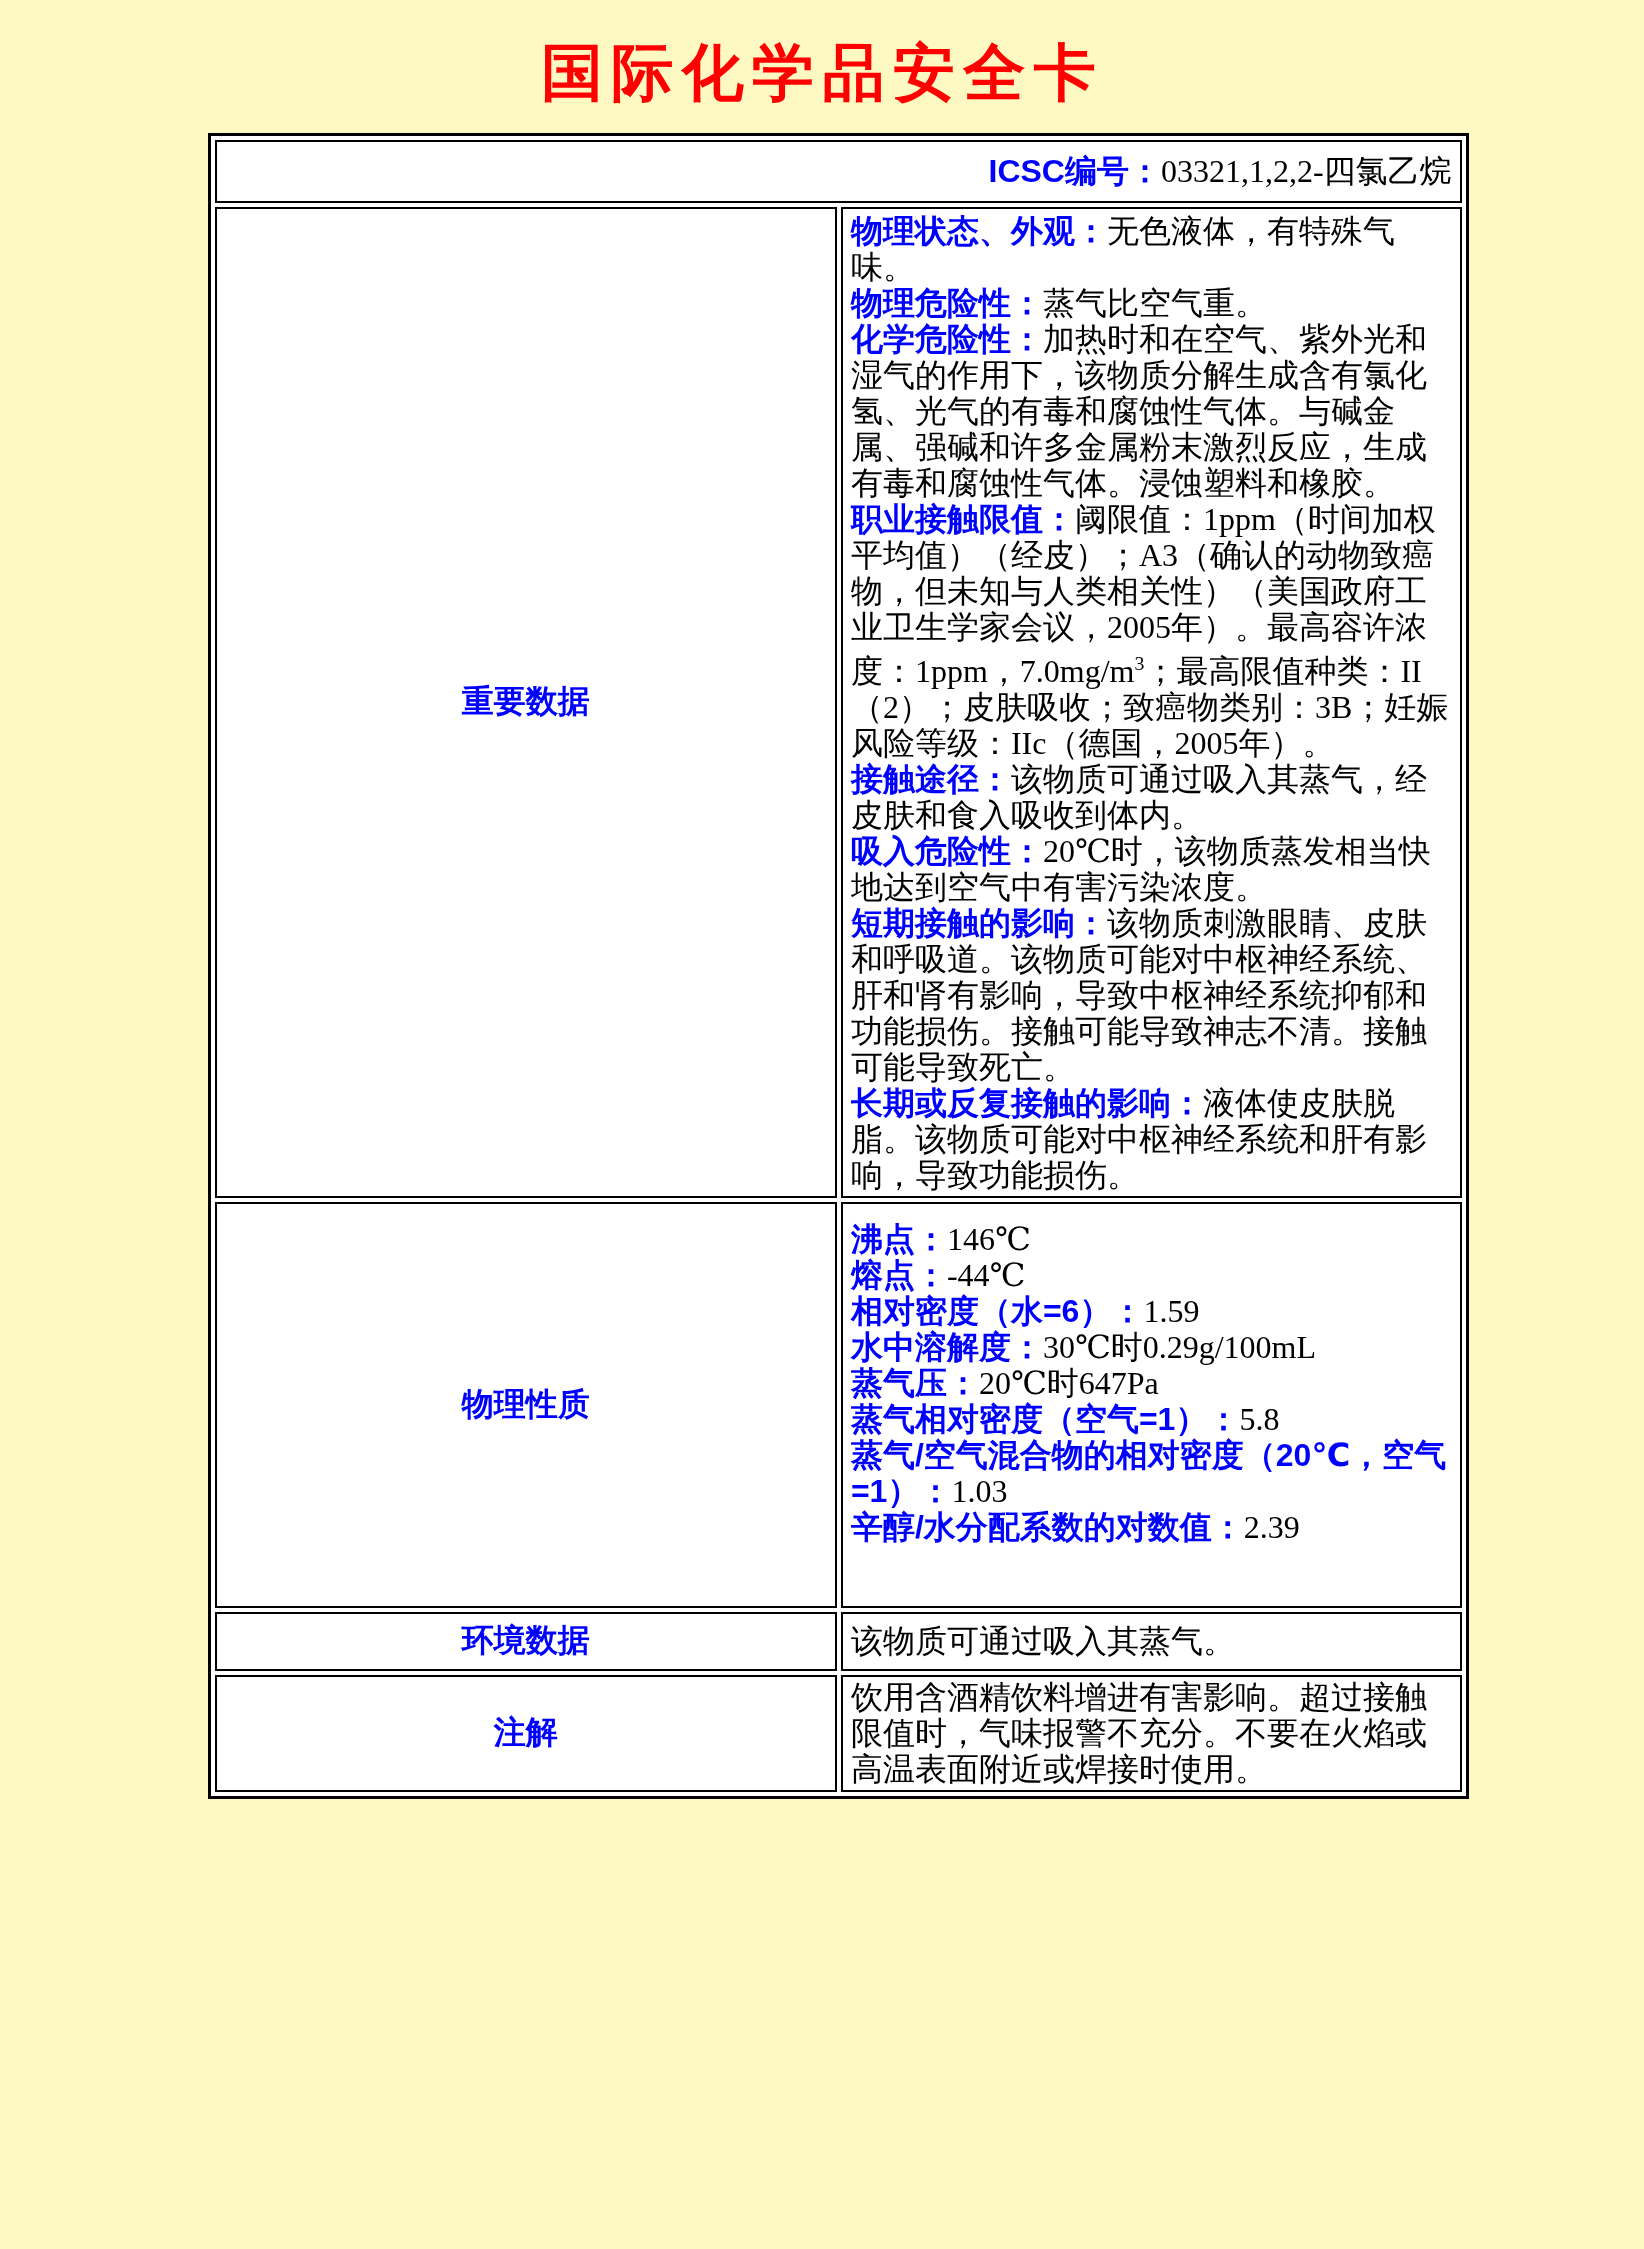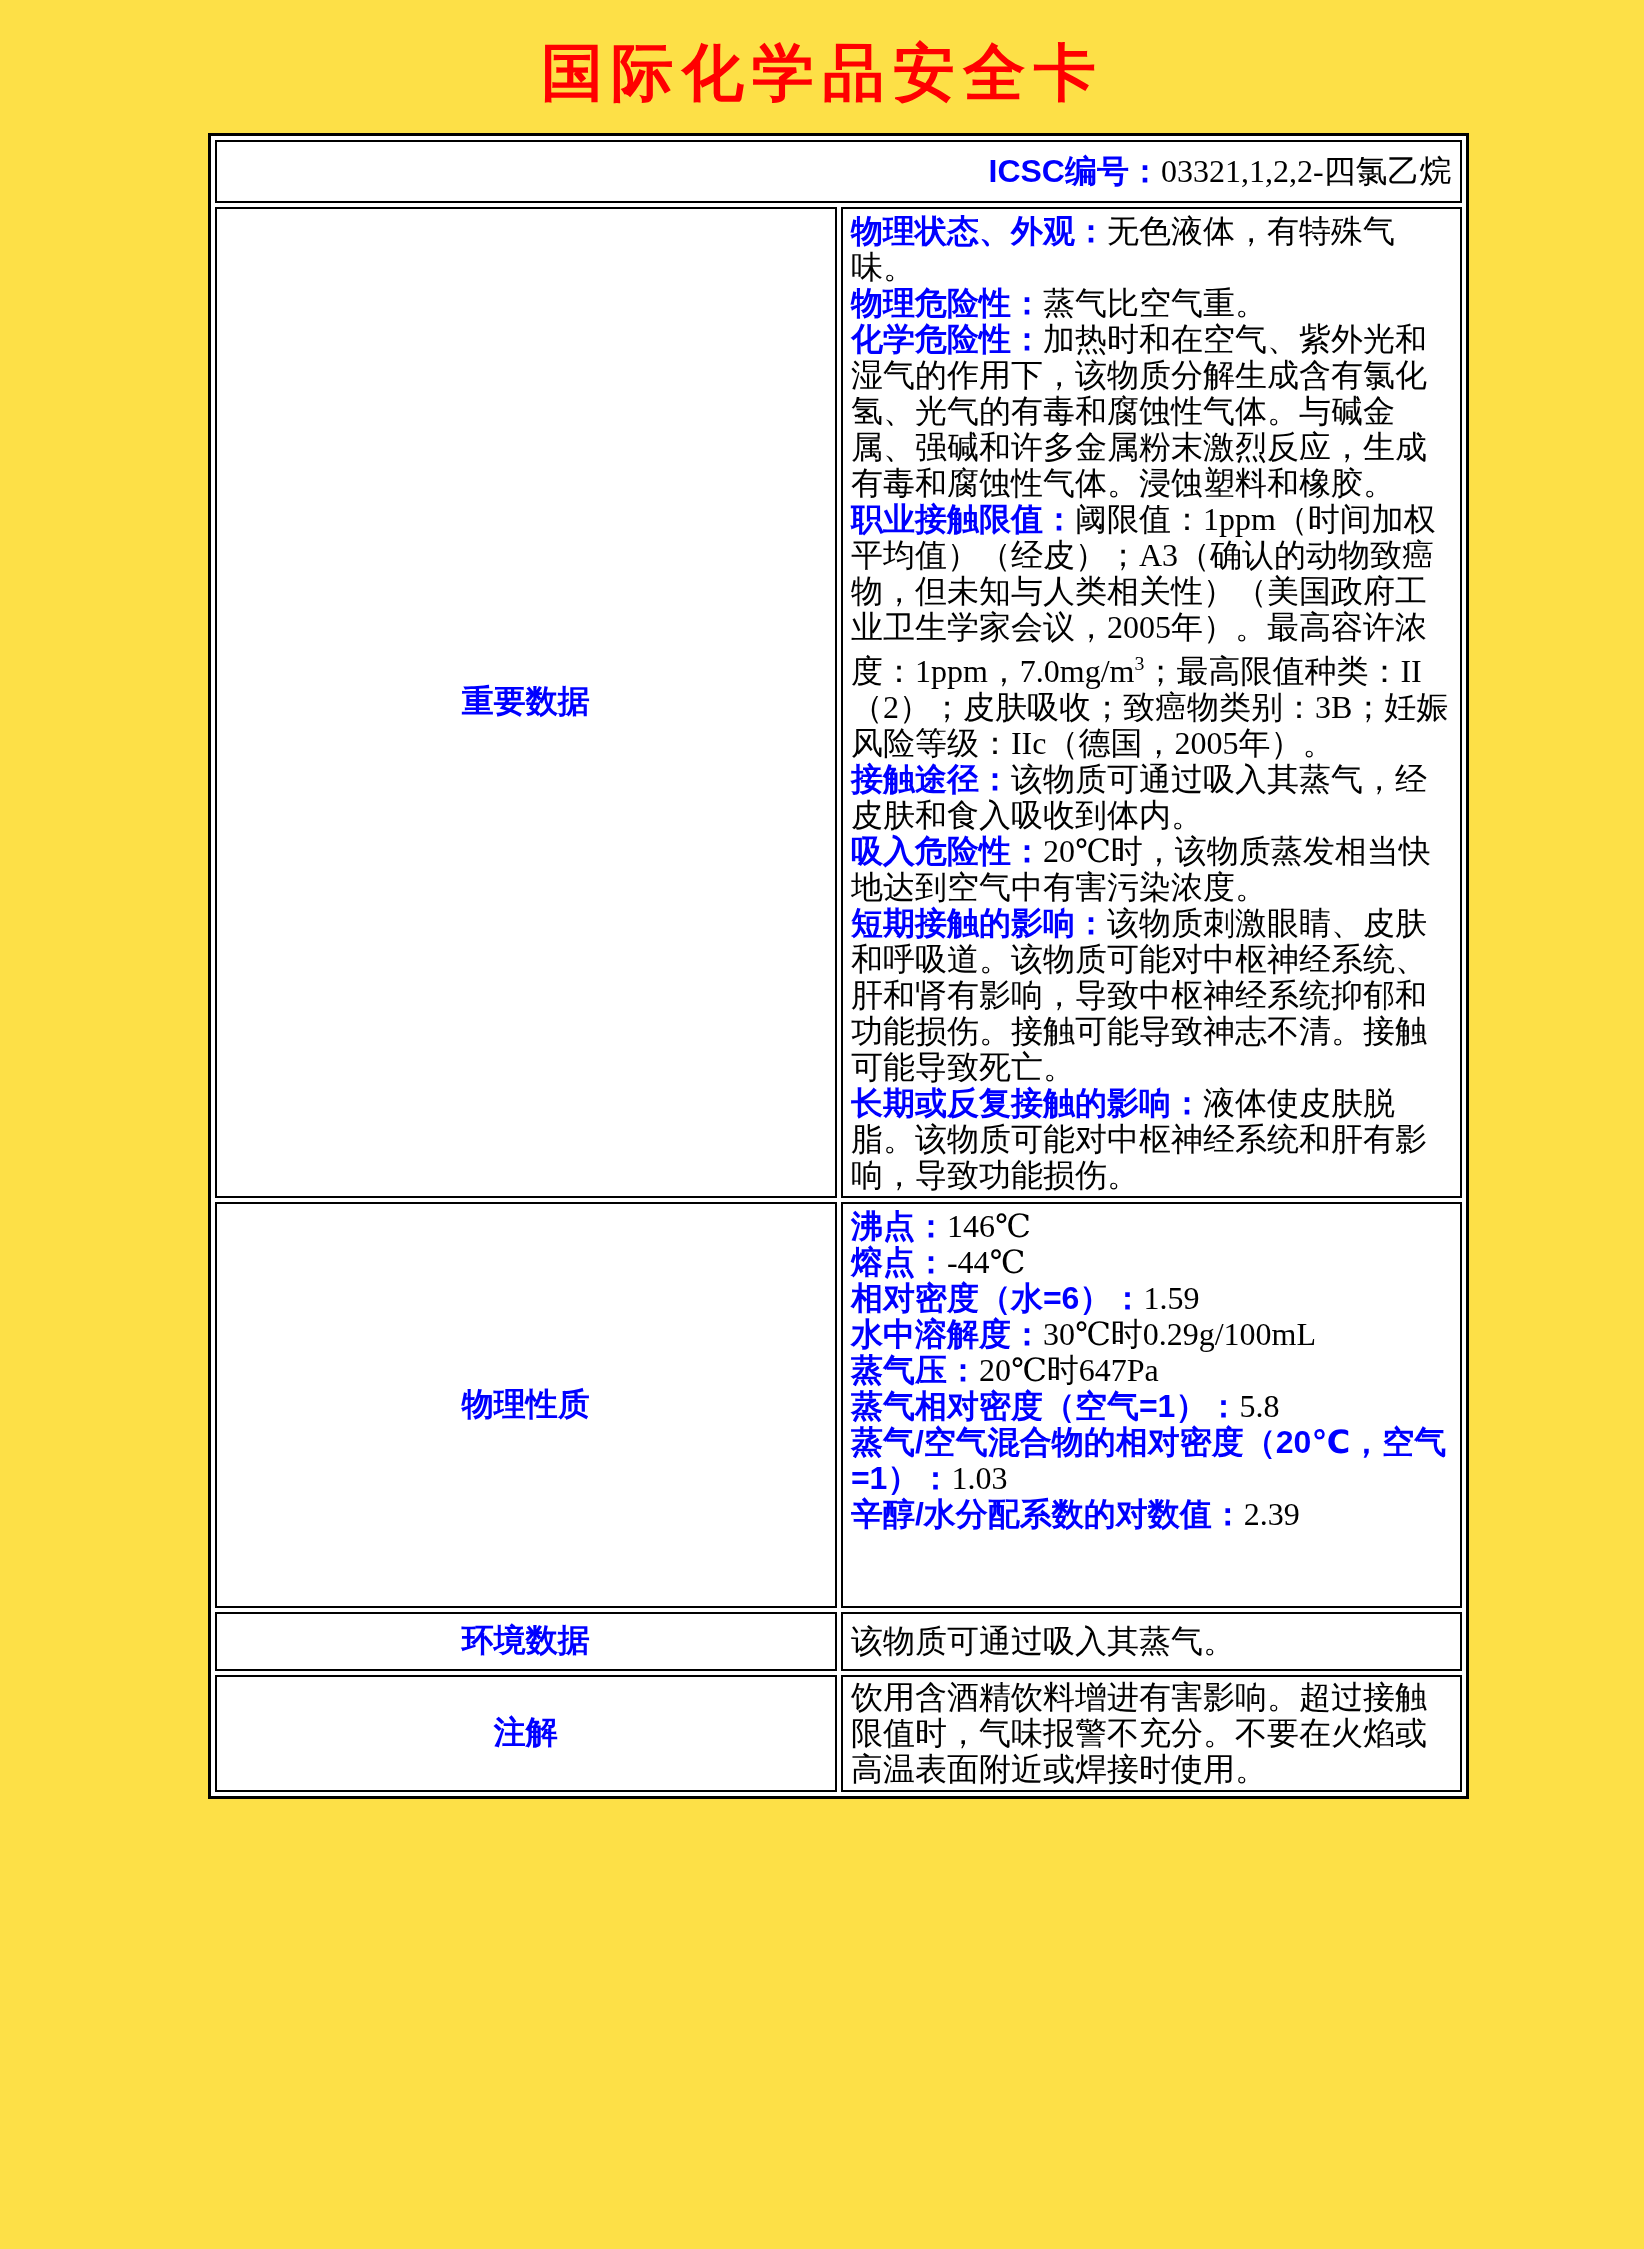--- a/index.html
+++ b/index.html
@@ -1,16 +1,16 @@
 <!DOCTYPE html>
 <html style="font-size:11.2px"><head>
 <meta charset="utf-8">
 <style>
   html,body{margin:0;padding:0;background:#fff;}
-  .page{position:relative;width:1645px;height:2250px;background:#fde047;overflow:hidden;
+  .page{position:relative;width:1645px;height:2250px;background:#fef9c3;overflow:hidden;
         font-family:"Liberation Serif","DejaVu Serif",serif;color:#000;}
   .title{margin:31px 0 18px;text-align:center;font-size:62px;font-weight:bold;
          color:#ff0000;letter-spacing:8.4px;font-family:"Liberation Serif",serif;}
   table.card{margin-left:208px;width:1261px;border:3.5px solid #000;
              border-collapse:separate;border-spacing:4.2px;table-layout:fixed;background:#fff;}
   td{border:2.1px solid #000;background:#fff;}
   td.label-cell{width:171px;text-align:center;vertical-align:middle;color:#0000ff;
                 font-weight:bold;font-size:32px;font-family:"Liberation Sans","DejaVu Sans",sans-serif;}
   td.content-cell{padding:2.8px 8.4px;font-size:32px;line-height:36px;vertical-align:middle;}
   td.top{vertical-align:top;}
@@ -50,21 +50,21 @@
         <p class="item"><span class="k">职业接触限值：</span><span>阈限值：1ppm（时间加权平均值）（经皮）；A3（确认的动物致癌物，但未知与人类相关性）（美国政府工业卫生学家会议，2005年）。最高容许浓度：1ppm，7.0mg/m</span><sup class="sp">3</sup><span>；最高限值种类：II（2）；皮肤吸收；致癌物类别：3B；妊娠风险等级：IIc（德国，2005年）。</span></p>
         <p class="item"><span class="k">接触途径：</span><span>该物质可通过吸入其蒸气，经皮肤和食入吸收到体内。</span></p>
         <p class="item"><span class="k">吸入危险性：</span><span>20℃时，该物质蒸发相当快地达到空气中有害污染浓度。</span></p>
         <p class="item"><span class="k">短期接触的影响：</span><span>该物质刺激眼睛、皮肤和呼吸道。该物质可能对中枢神经系统、肝和肾有影响，导致中枢神经系统抑郁和功能损伤。接触可能导致神志不清。接触可能导致死亡。</span></p>
         <p class="item"><span class="k">长期或反复接触的影响：</span><span>液体使皮肤脱脂。该物质可能对中枢神经系统和肝有影响，导致功能损伤。</span></p>
       </td>
     </tr>
 
     <tr>
       <td class="label-cell" style="height:400px;margin-left:36px;">物理性质</td>
-      <td class="content-cell top" style="padding-top:4px;">
+      <td class="content-cell top" style="padding-top:17px;">
         <p class="item"><span class="k">沸点：</span><span>146℃</span></p>
         <p class="item"><span class="k">熔点：</span><span>-44℃</span></p>
         <p class="item"><span class="k">相对密度（水=6）：</span><span>1.59</span></p>
         <p class="item"><span class="k">水中溶解度：</span><span>30℃时0.29g/100mL</span></p>
         <p class="item"><span class="k">蒸气压：</span><span>20℃时647Pa</span></p>
         <p class="item"><span class="k">蒸气相对密度（空气=1）：</span><span>5.8</span></p>
         <p class="item"><span class="k">蒸气/空气混合物的相对密度（20℃，空气=1）：</span><span>1.03</span></p>
         <p class="item"><span class="k">辛醇/水分配系数的对数值：</span><span>2.39</span></p>
       </td>
     </tr>

